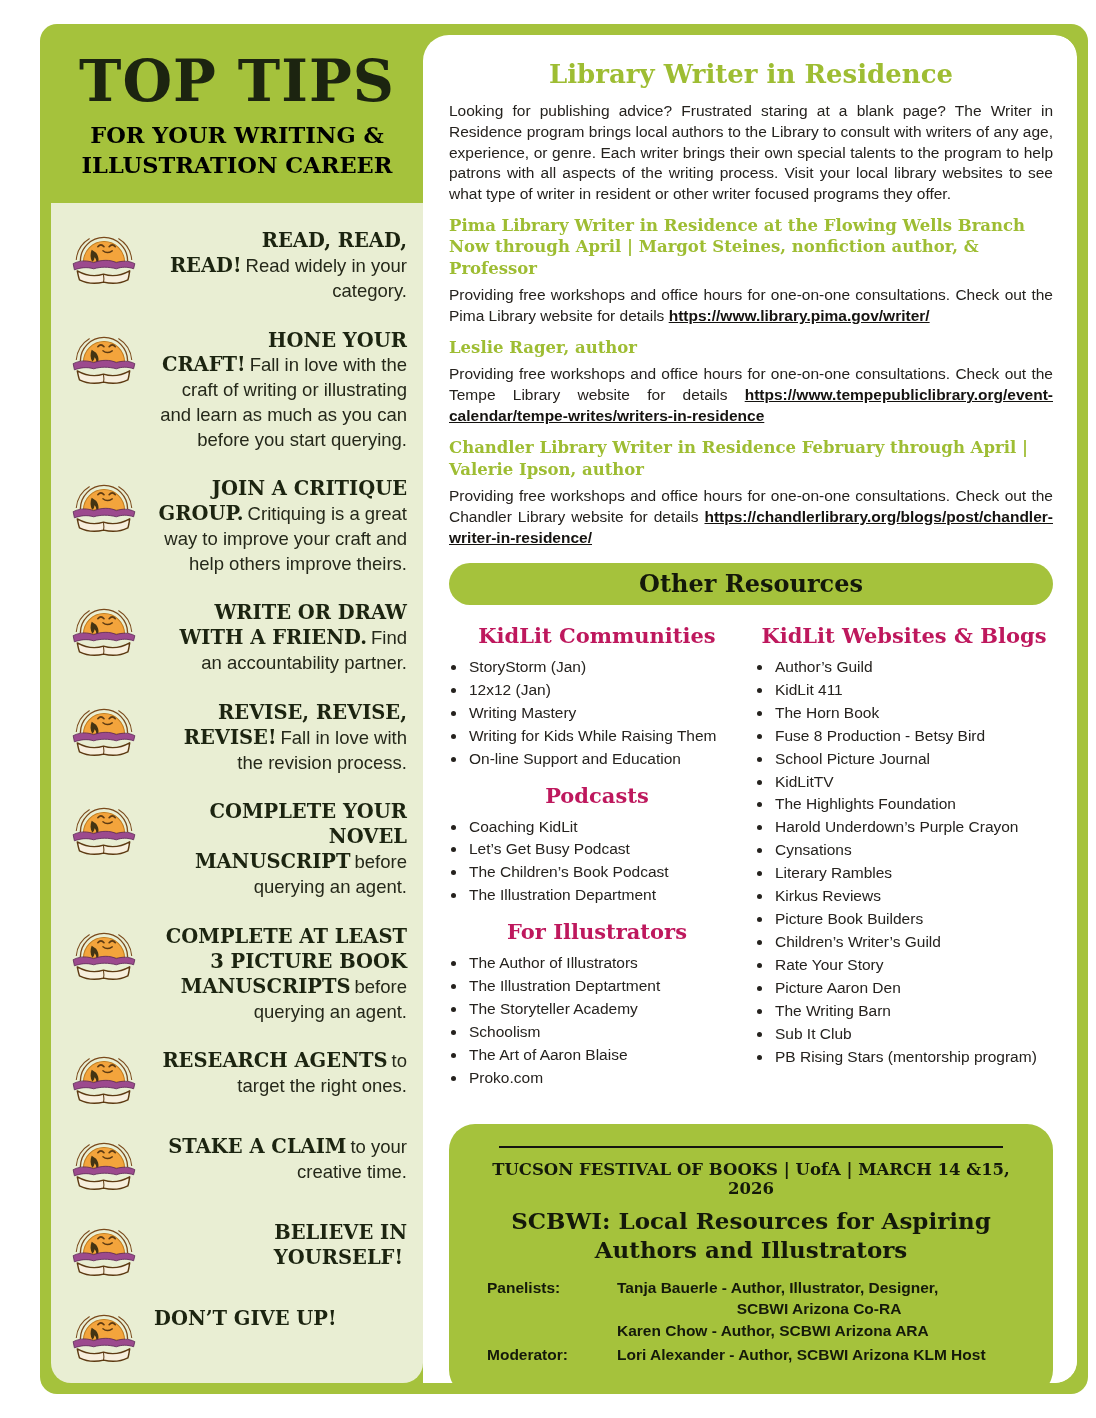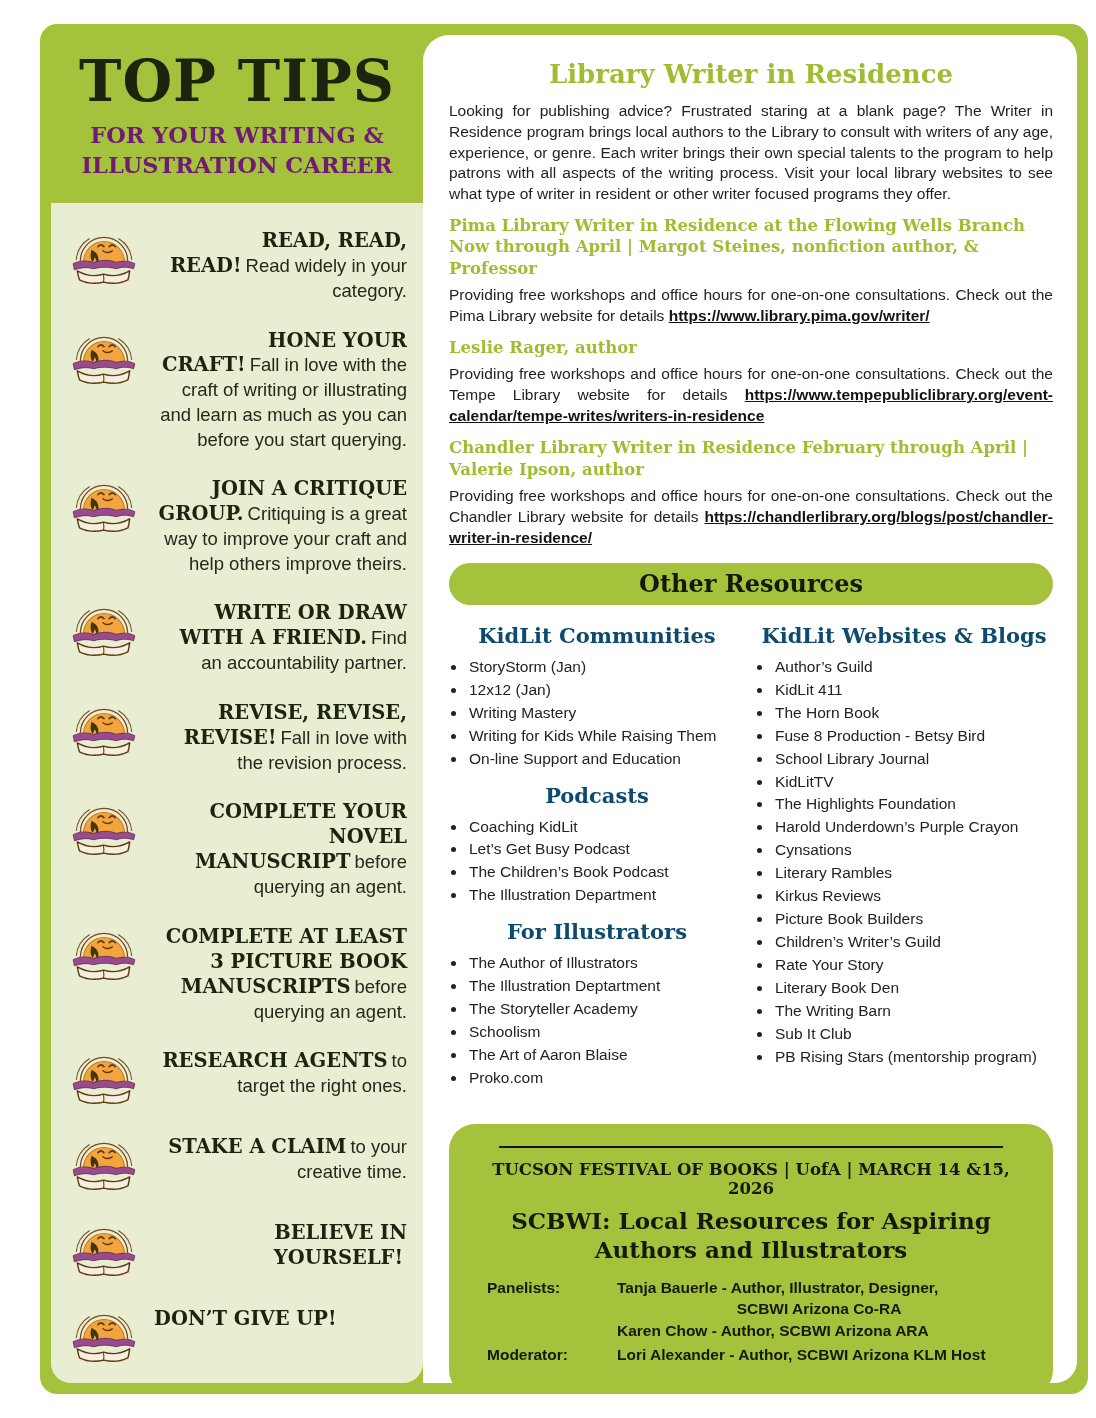--- a/index.html
+++ b/index.html
@@ -6,21 +6,21 @@
   .page{position:relative;width:1096px;height:1418px;background:#fff;overflow:hidden;
         font-family:"Liberation Sans",sans-serif;color:#25221e;}
   .sheet{position:absolute;left:40px;top:24px;width:1048px;height:1370px;background:#a5c23c;
          border-radius:17px;display:flex;padding:11px;box-sizing:border-box;overflow:hidden;}
   
   .left-col{width:372px;flex:none;display:flex;flex-direction:column;}
   .left-header{height:152px;flex:none;text-align:center;padding-top:16px;}
   .top-tips-title{font-family:"DejaVu Serif",serif;font-weight:bold;font-size:57px;
                   color:#1c2410;letter-spacing:1px;line-height:1.05;}
   .top-tips-sub{font-family:"DejaVu Serif",serif;font-weight:bold;font-size:22.5px;
-                color:#701a75;line-height:1.32;margin:10px 26px 0;}
+                color:#000000;line-height:1.32;margin:10px 26px 0;}
   .tips-panel{flex:1;background:#e9eed3;border-radius:0 0 20px 20px;
               padding:26px 16px 18px 16px;display:flex;flex-direction:column;gap:25px;
               box-sizing:border-box;overflow:hidden;text-align:right;}
   .tip{display:flex;gap:13px;align-items:flex-start;}
   .tip-icon{width:74px;flex:none;margin-top:1px;}
   .tip-text{margin:0;font-size:18.5px;line-height:1.33;color:#25281a;}
   .tip-bold{font-family:"DejaVu Serif",serif;font-weight:bold;font-size:19.5px;
             color:#1c2410;margin-right:4px;line-height:1.28;}
   
   .main-wrap{flex:1;background:linear-gradient(to bottom,#a5c23c 0 150px,#ffffff 150px);
@@ -34,21 +34,21 @@
                  color:#9ebd33;line-height:1.3;margin:10px 0 6px;}
   .entry-body{font-size:15.5px;line-height:1.35;text-align:justify;margin:0 0 4px;}
   .entry-link{color:#151310;font-weight:bold;text-decoration:underline;cursor:pointer;}
   .pill{background:#a5c23c;border-radius:21px;height:42px;display:flex;align-items:center;
         justify-content:center;margin:14px 0 6px;}
   .pill-label{font-family:"DejaVu Serif",serif;font-weight:bold;font-size:24px;color:#14190a;text-align:right;}
   .res-cols{display:flex;margin-top:4px;}
   .res-col-left{width:49%;flex:none;}
   .res-col-right{flex:1;padding-left:10px;}
   .res-heading{font-family:"DejaVu Serif",serif;font-weight:bold;font-size:21px;
-               color:#0c4a6e;text-align:center;margin:12px 0 8px;}
+               color:#be185d;text-align:center;margin:12px 0 8px;}
   ul.res-list{margin:0;padding-left:18px;font-size:15.5px;line-height:1.48;color:#25221e;}
   ul.res-list li{padding-left:2px;}
   
   .event-box{background:#a5c23c;border-radius:26px;margin-top:34px;
              padding:16px 32px 18px;color:#14190a;}
   .ev-rule{border:none;border-top:2.5px solid #151310;margin:6px 18px;}
   .ev-kicker{font-family:"DejaVu Serif",serif;font-weight:bold;font-size:16.5px;
              text-align:center;margin-top:12px;}
   .ev-title{font-family:"DejaVu Serif",serif;font-weight:bold;font-size:23px;line-height:1.28;
             text-align:center;max-width:520px;margin:8px auto 12px;}
@@ -376,41 +376,41 @@
                 <ul class="res-list">
 
                     <li>Author’s Guild</li>
 
                     <li>KidLit 411</li>
 
                     <li>The Horn Book</li>
 
                     <li>Fuse 8 Production - Betsy Bird</li>
 
-                    <li>School Library Journal</li>
+                    <li>School Picture Journal</li>
 
                     <li>KidLitTV</li>
 
                     <li>The Highlights Foundation</li>
 
                     <li>Harold Underdown’s Purple Crayon</li>
 
                     <li>Cynsations</li>
 
                     <li>Literary Rambles</li>
 
                     <li>Kirkus Reviews</li>
 
                     <li>Picture Book Builders</li>
 
                     <li>Children’s Writer’s Guild</li>
 
                     <li>Rate Your Story</li>
 
-                    <li>Literary Book Den</li>
+                    <li>Picture Aaron Den</li>
 
                     <li>The Writing Barn</li>
 
                     <li>Sub It Club</li>
 
                     <li>PB Rising Stars (mentorship program)</li>
                   </ul>
               </div>
             </div>
         </div>

